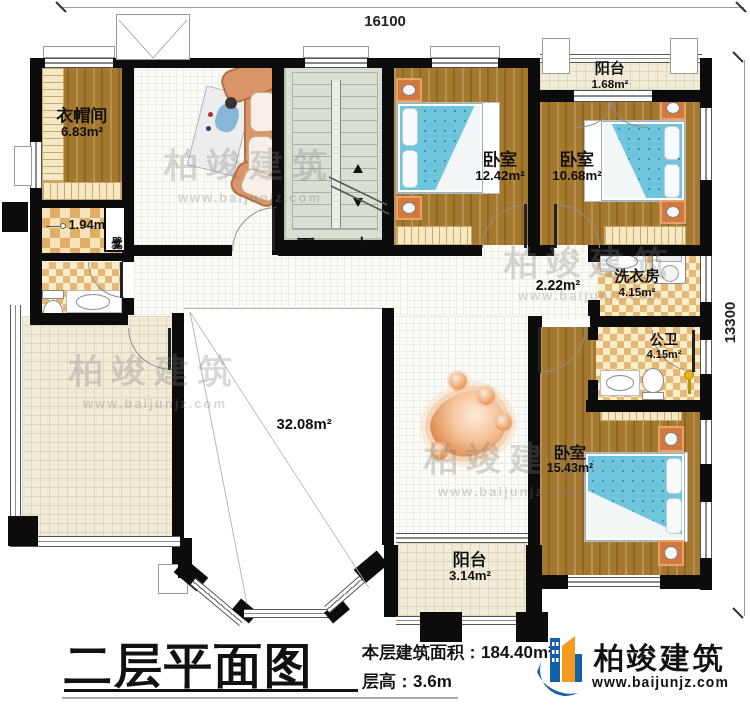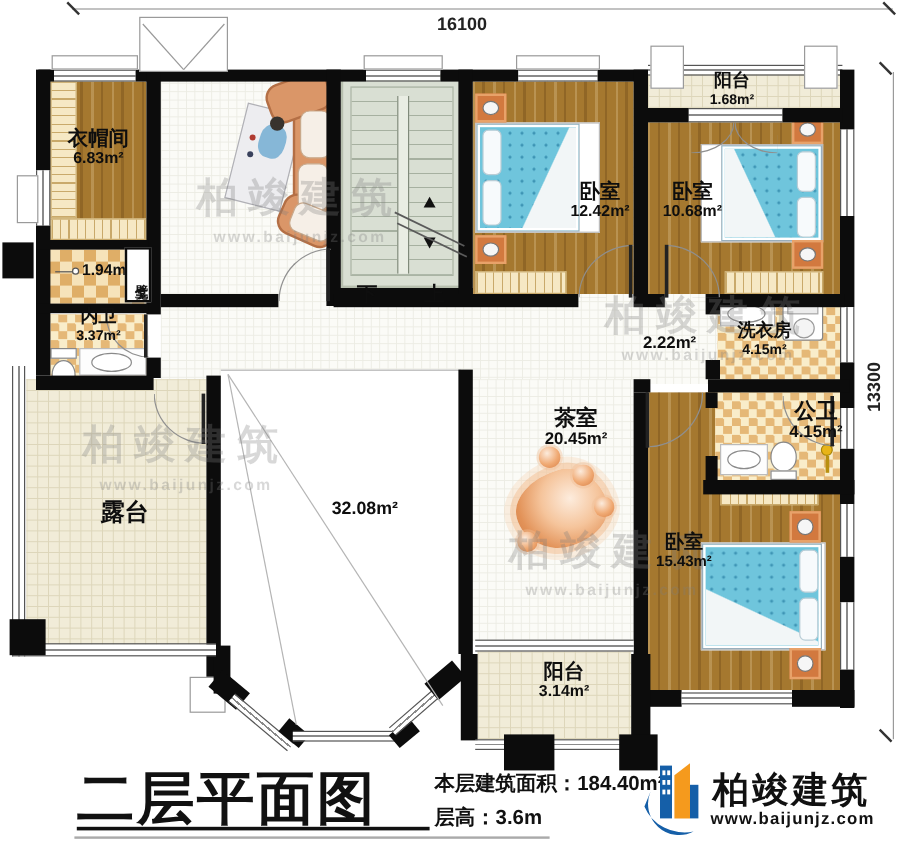--- a/index.html
+++ b/index.html
@@ -308,36 +308,25 @@
   <div class="a room-label" style="left:38px;top:106px;width:88px;font-size:17px">
     <span class="nm">衣帽间</span>
       <span class="ar">6.83m²</span>
     </div>
   <div class="a" style="left:46px;top:226px;width:16px;height:1px;background:#555"></div>
   <div class="a" style="left:60px;top:223px;width:6px;height:6px;border:1px solid #555;border-radius:50%;background:#fff"></div>
   <div class="a room-label" style="left:56px;top:218px;width:66px;font-size:13px">
     <span class="nm">1.94m²</span>
     </div>
   <div class="a vtext" style="left:104px;top:206px;width:22px;height:46px;background:#fff;border:2px solid #0c0c0c;font-size:11px;font-weight:700">壁龛</div>
-  <div class="a room-label" style="left:40px;top:256px;width:84px;font-size:15px">
-    <span class="nm">内卫</span>
-      <span class="ar">3.37m²</span>
-    </div>
-  <div class="a room-label" style="left:56px;top:416px;width:96px;font-size:20px">
-    <span class="nm">露台</span>
-    </div>
   <div class="a room-label" style="left:522px;top:278px;width:72px;font-size:14px">
     <span class="nm">2.22m²</span>
     </div>
   <div class="a room-label" style="left:246px;top:416px;width:116px;font-size:19px">
       <span class="ar">32.08m²</span>
-    </div>
-  <div class="a room-label" style="left:424px;top:338px;width:112px;font-size:18px">
-    <span class="nm">茶室</span>
-      <span class="ar">20.45m²</span>
     </div>
   <div class="a room-label" style="left:452px;top:150px;width:96px;font-size:17px">
     <span class="nm">卧室</span>
       <span class="ar">12.42m²</span>
     </div>
   <div class="a room-label" style="left:530px;top:150px;width:94px;font-size:17px">
     <span class="nm">卧室</span>
       <span class="ar">10.68m²</span>
     </div>
   <div class="a room-label" style="left:522px;top:444px;width:96px;font-size:16px">
@@ -349,21 +338,21 @@
       <span class="ar">1.68m²</span>
     </div>
   <div class="a room-label" style="left:412px;top:550px;width:116px;font-size:17px">
     <span class="nm">阳台</span>
       <span class="ar">3.14m²</span>
     </div>
   <div class="a room-label" style="left:590px;top:268px;width:94px;font-size:15px">
     <span class="nm">洗衣房</span>
       <span class="ar">4.15m²</span>
     </div>
-  <div class="a room-label" style="left:632px;top:332px;width:96px;font-size:18px">
+  <div class="a room-label" style="left:616px;top:332px;width:96px;font-size:14px">
     <span class="nm">公卫</span>
       <span class="ar">4.15m²</span>
     </div>
   <div class="a room-label" style="left:294px;top:236px;width:24px;font-size:17px">下</div>
   <div class="a room-label" style="left:350px;top:236px;width:24px;font-size:17px">上</div>
 
   <div class="a legend-title" style="left:64px;top:634px">二层平面图</div>
   <div class="a legend-line1" style="left:64px;top:689px;width:294px;height:3px"></div>
   <div class="a legend-line2" style="left:62px;top:697px;width:396px;height:2px"></div>
   <div class="a legend-info" style="left:362px;top:641px">

